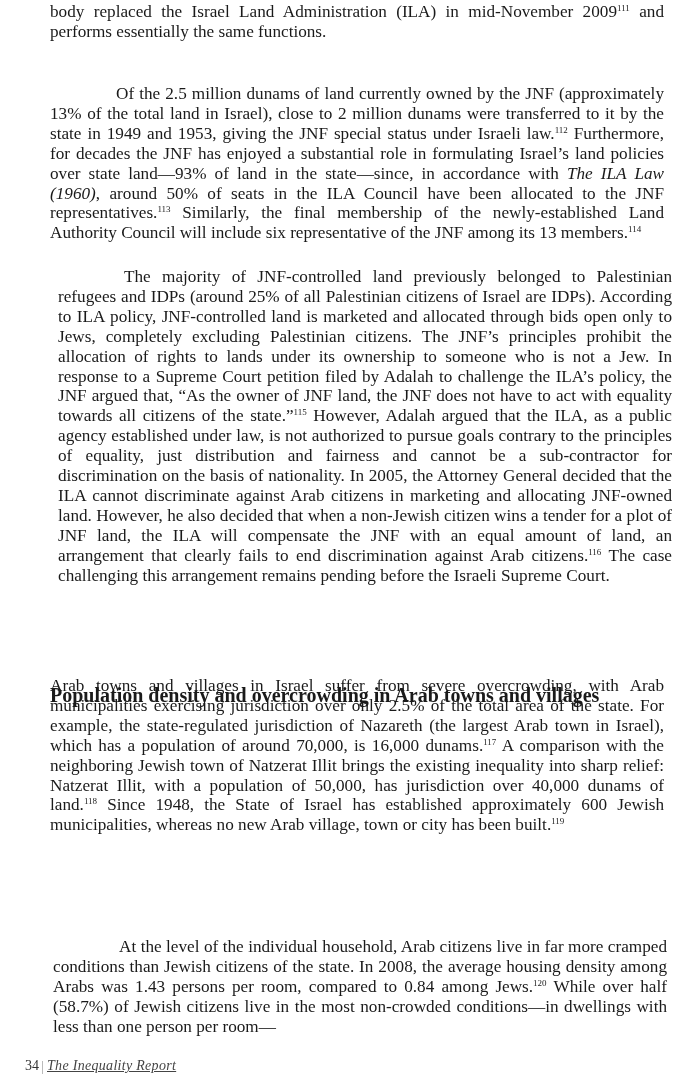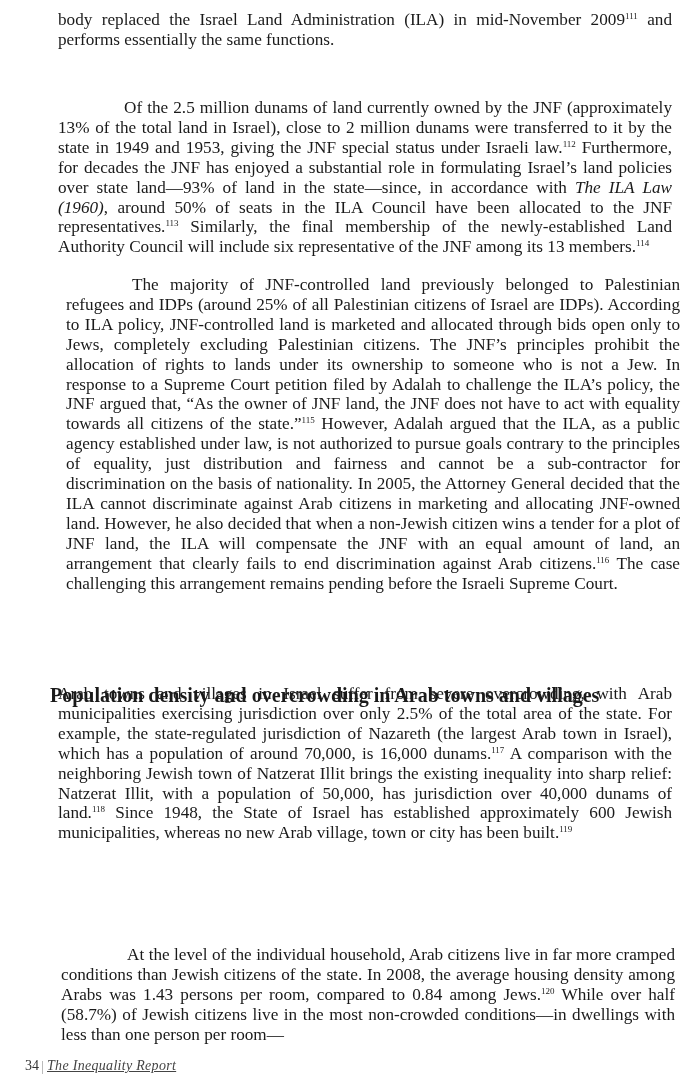--- a/index.html
+++ b/index.html
@@ -7,25 +7,25 @@
   .page {
     position: absolute;
     left: 50px;
     width: 614px;
     top: 0;
     font-family: "Liberation Serif", "DejaVu Serif", serif;
     color: #1a1a1a;
     font-size: 17.2px;
     line-height: 19.9px;
   }
-  p { margin: 8px; text-align: justify; }
+  p { margin: 0; text-align: justify; }
   .indent { text-indent: 66px; }
   sup { font-size: 9px; line-height: 0; vertical-align: 6px; }
   .p1 { position: absolute; top: 2px; left: 0; width: 614px; }
-  .p2 { position: absolute; top: 90px; left: 0; width: 614px; }
+  .p2 { position: absolute; top: 84px; left: 0; width: 614px; }
   .p3 { position: absolute; top: 267px; left: 8px; width: 614px; }
   .heading {
     position: absolute; top: 685px; left: 0; width: 614px;
     font-weight: bold; font-size: 20px; line-height: 20px; color: #1a1a1a;
   }
   .p4 { position: absolute; top: 676px; left: 0; width: 614px; }
   .p5 { position: absolute; top: 937px; left: 3px; width: 614px; }
   .footer {
     position: absolute; top: 1058px; left: 25px;
     font-family: "Liberation Serif", "DejaVu Serif", serif;

